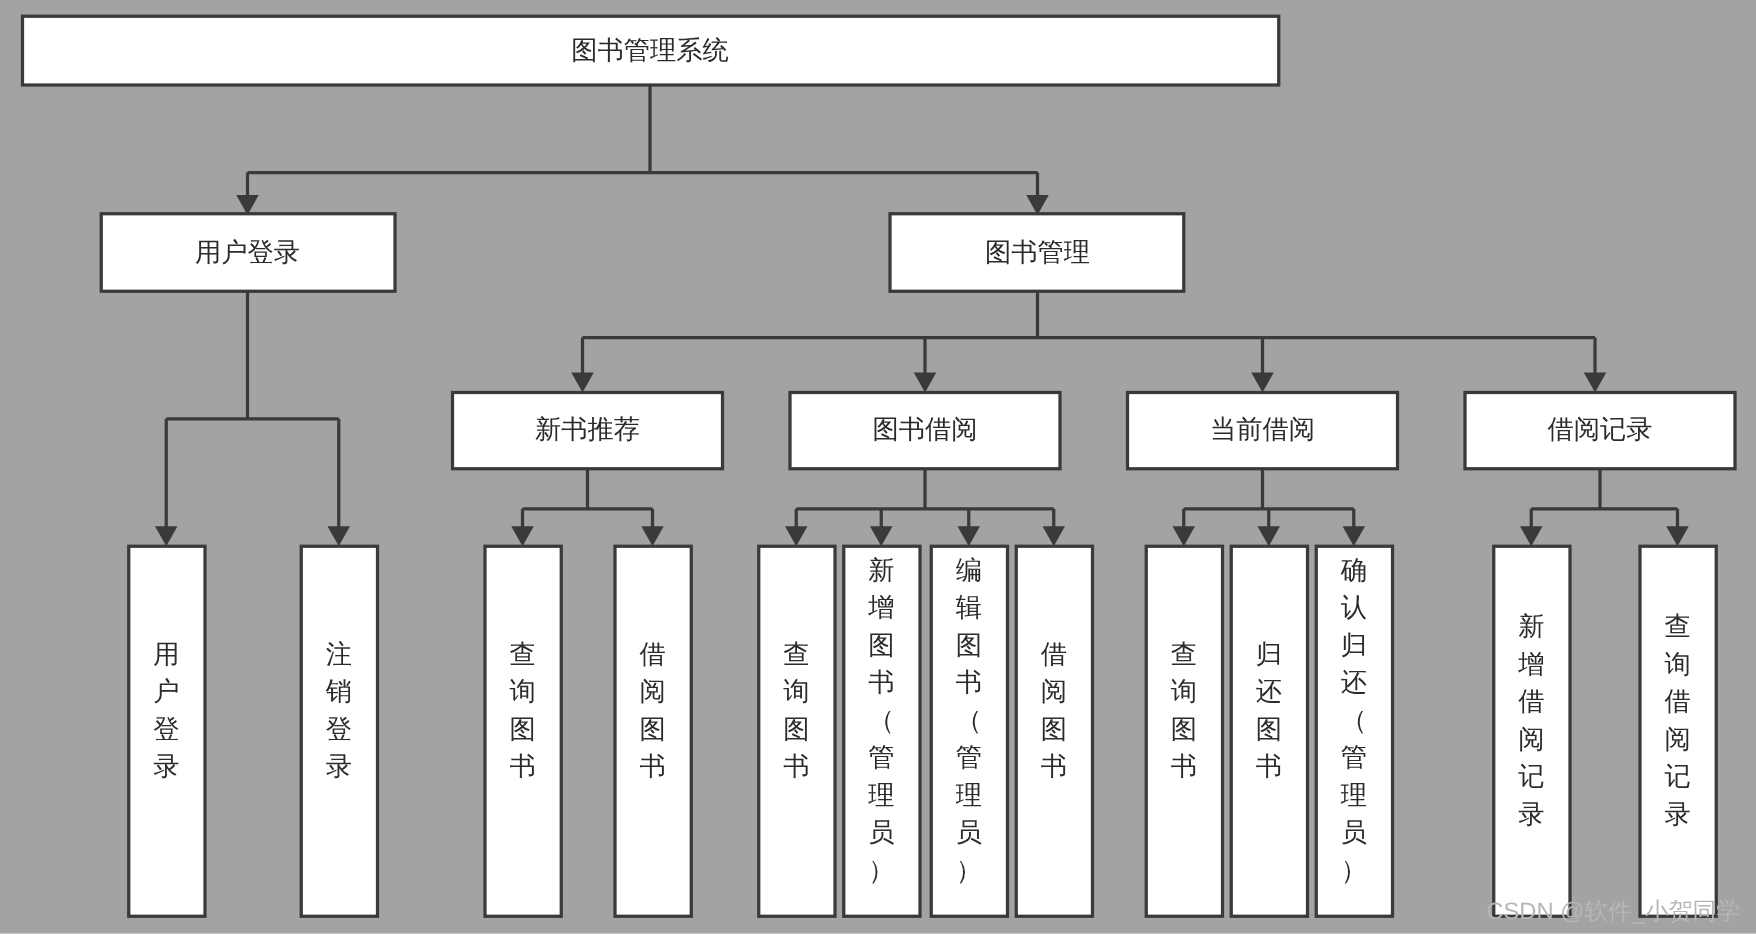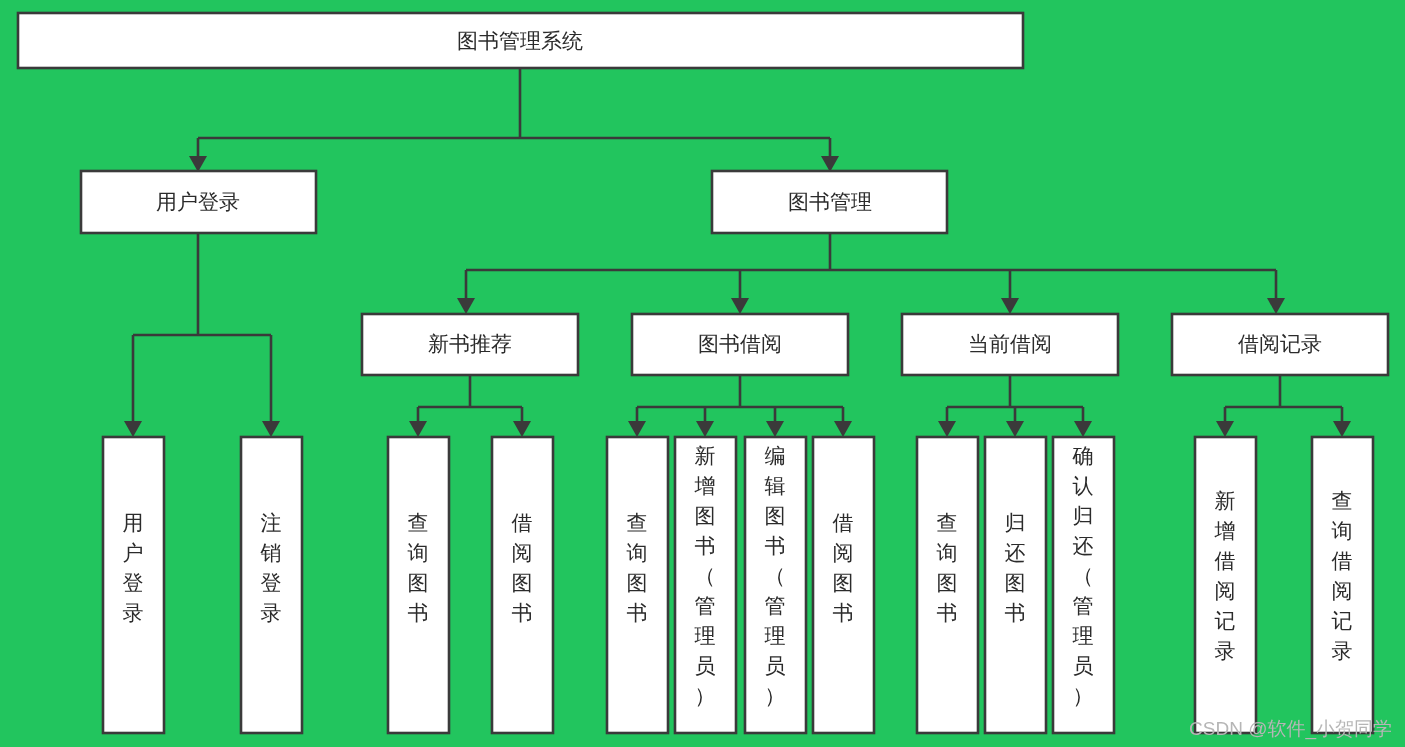--- a/index.html
+++ b/index.html
@@ -8,21 +8,21 @@
     padding: 0;
     background: #ffffff;
   }
   body {
     font-family: "Liberation Sans", "DejaVu Sans", sans-serif;
   }
   #diagram-root {
     position: relative;
     width: 1405px;
     height: 747px;
-    background: #22c55e;
+    background: #a3a3a3;
     overflow: hidden;
   }
   svg#tree-svg {
     position: absolute;
     left: 0;
     top: 0;
     width: 1405px;
     height: 747px;
     display: block;
   }

